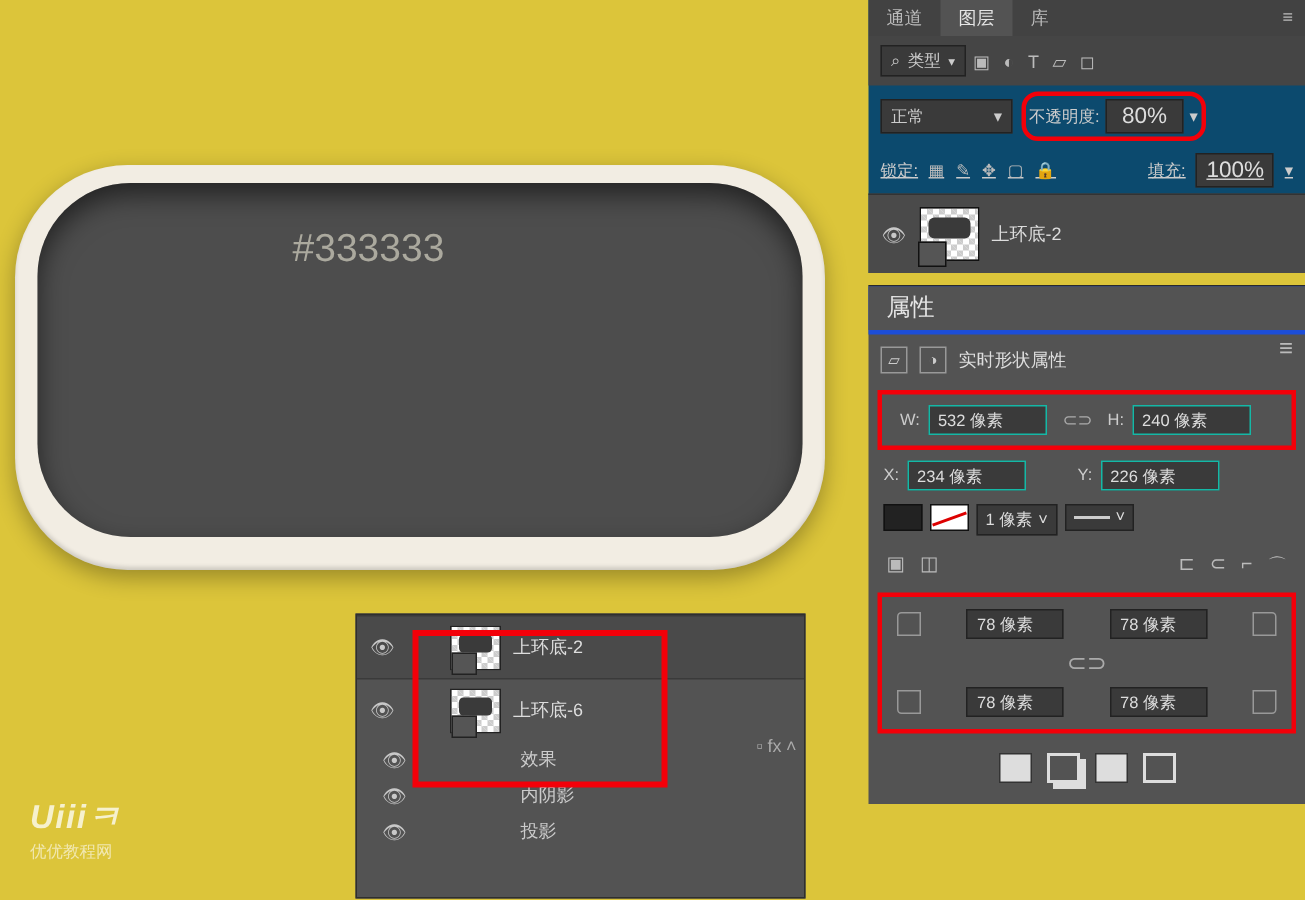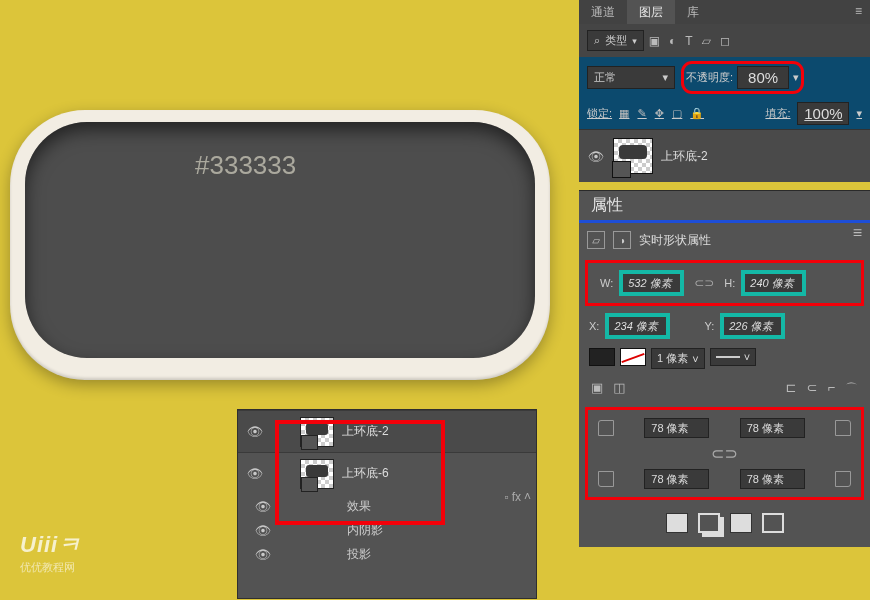--- a/index.html
+++ b/index.html
@@ -66,21 +66,21 @@
 .layer-thumb { width:40px; height:36px; background:#888; border:1px solid #111; position:relative; background-image: linear-gradient(45deg,#ccc 25%,transparent 25%,transparent 75%,#ccc 75%),linear-gradient(45deg,#ccc 25%,#fff 25%,#fff 75%,#ccc 75%); background-size:8px 8px; background-position:0 0,4px 4px;}
 .layer-thumb::before { content:""; position:absolute; left:5px; top:6px; right:5px; height:14px; background:#3a3a3a; border-radius:4px;}
 .layer-thumb::after { content:""; position:absolute; left:-2px; bottom:-5px; width:17px; height:15px; background:#555; border:1px solid #111;}
 
 
 .props { position:absolute; right:0; top:190px; width:291px; background:#535353; border-top:1px solid #2a2a2a; }
 .props-tab { background:#1d4ed8; display:flex; height:32px;flex-direction:column; }
 .props-head { display:flex; align-items:center; gap:8px; padding:8px; font-size:12px; color:#ddd; }
 .props-head .icon-box { width:18px; height:18px; border:1px solid #999; display:flex; align-items:center; justify-content:center; font-size:10px; color:#ccc;}
 .props-row { display:flex; align-items:center; gap:6px; padding:4px 10px; font-size:11px; color:#ccc;}
-.props-input { background:#3a3a3a; border:4px solid #14b8a6; color:#ddd; padding:3px 5px; width:65px; font-size:11px;font-style:italic;}
+.props-input { background:#3a3a3a; border:1px solid #14b8a6; color:#ddd; padding:3px 5px; width:79px; font-size:11px;}
 .link-icon { color:#aaa; font-size:12px; padding:0 4px;}
 .hl-wh { border:3px solid #f30009; margin:3px 6px; padding:3px 2px;}
 
 .stroke-row { display:flex; align-items:flex-start; gap:5px; padding:5px 10px;}
 .color-swatch { width:26px; height:18px; background:#222; border:1px solid #111;}
 .nostroke { width:26px; height:18px; background:#fff; border:1px solid #111; position:relative;}
 .nostroke::after{content:""; position:absolute; left:0; right:0; top:8px; height:2px; background:#d00; transform:rotate(-20deg);}
 .stroke-dd { background:#3a3a3a; border:1px solid #222; padding:2px 5px; color:#ddd; font-size:11px; display:flex; gap:4px; align-items:center;}
 .line-sample { width:24px; height:2px; background:#ccc;}
 

